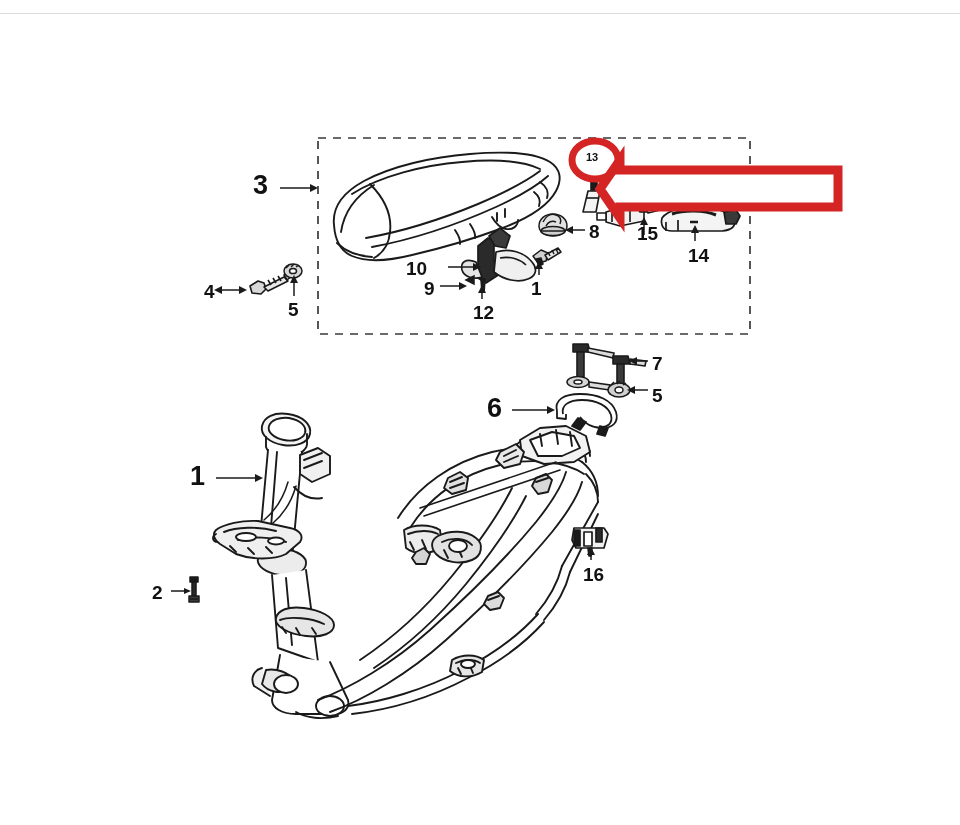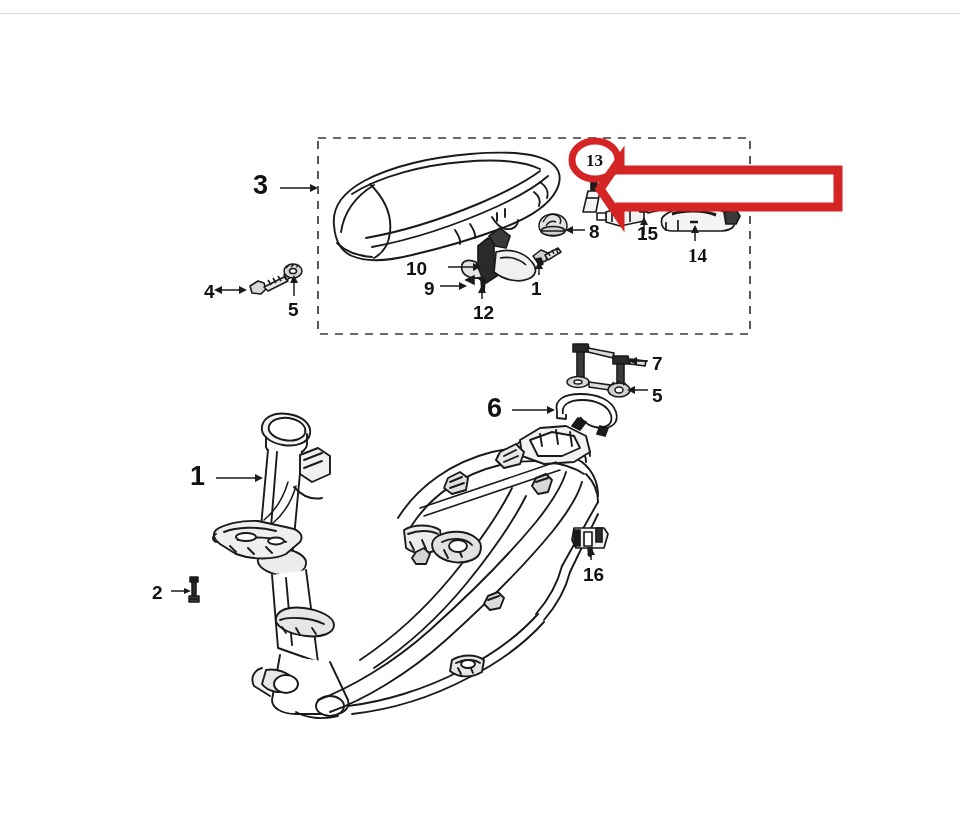--- a/index.html
+++ b/index.html
@@ -37,23 +37,23 @@
     font-family: "Liberation Sans", sans-serif;
     font-weight: bold;
     color: #111111;
     line-height: 1;
     white-space: nowrap;
   }
   .lbl-big { font-size: 27px; }
   .lbl-med { font-size: 19px; }
   .highlight-num {
     position: absolute;
-    font-family: Liberation Serif, serif;
+    font-family: Liberation Sans, sans-serif;
     font-weight: bold;
-    font-size: 17px;
+    font-size: 11px;
     color: #111111;
     line-height: 1;
     white-space: nowrap;
   }
 </style>
 </head>
 <body>
 
 <div id="page">
 
@@ -432,19 +432,19 @@
   <div class="callout-label lbl-med" style="left:424px; top:279px;">9</div>
 
   <div class="callout-label lbl-med" style="left:406px; top:259px;">10</div>
 
   <div class="callout-label lbl-med" style="left:473px; top:303px;">12</div>
 
   <div class="callout-label lbl-med" style="left:531px; top:279px;">1</div>
 
   <div class="highlight-num" style="left:586px; top:152px;">13</div>
 
-  <div class="callout-label lbl-med" style="left:688px; top:246px;font-family:Liberation Serif, serif;">14</div>
+  <div class="callout-label lbl-med" style="left:688px; top:246px;">14</div>
 
   <div class="callout-label lbl-med" style="left:637px; top:224px;">15</div>
 
   <div class="callout-label lbl-med" style="left:583px; top:565px;">16</div>
 
 </div>
 
 </body></html>

